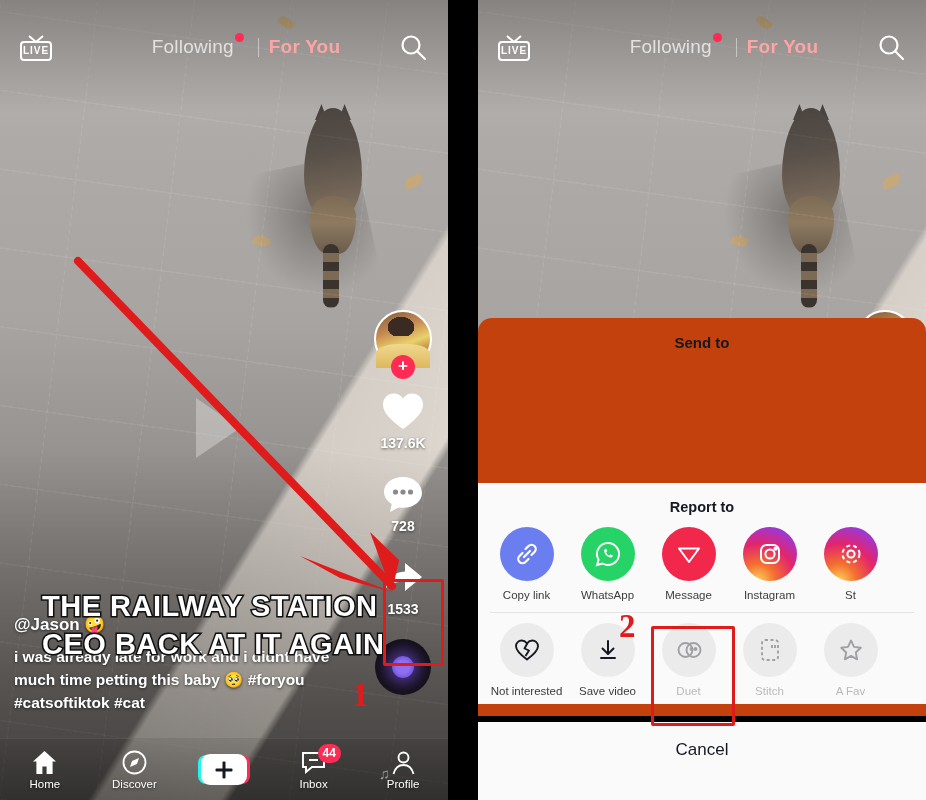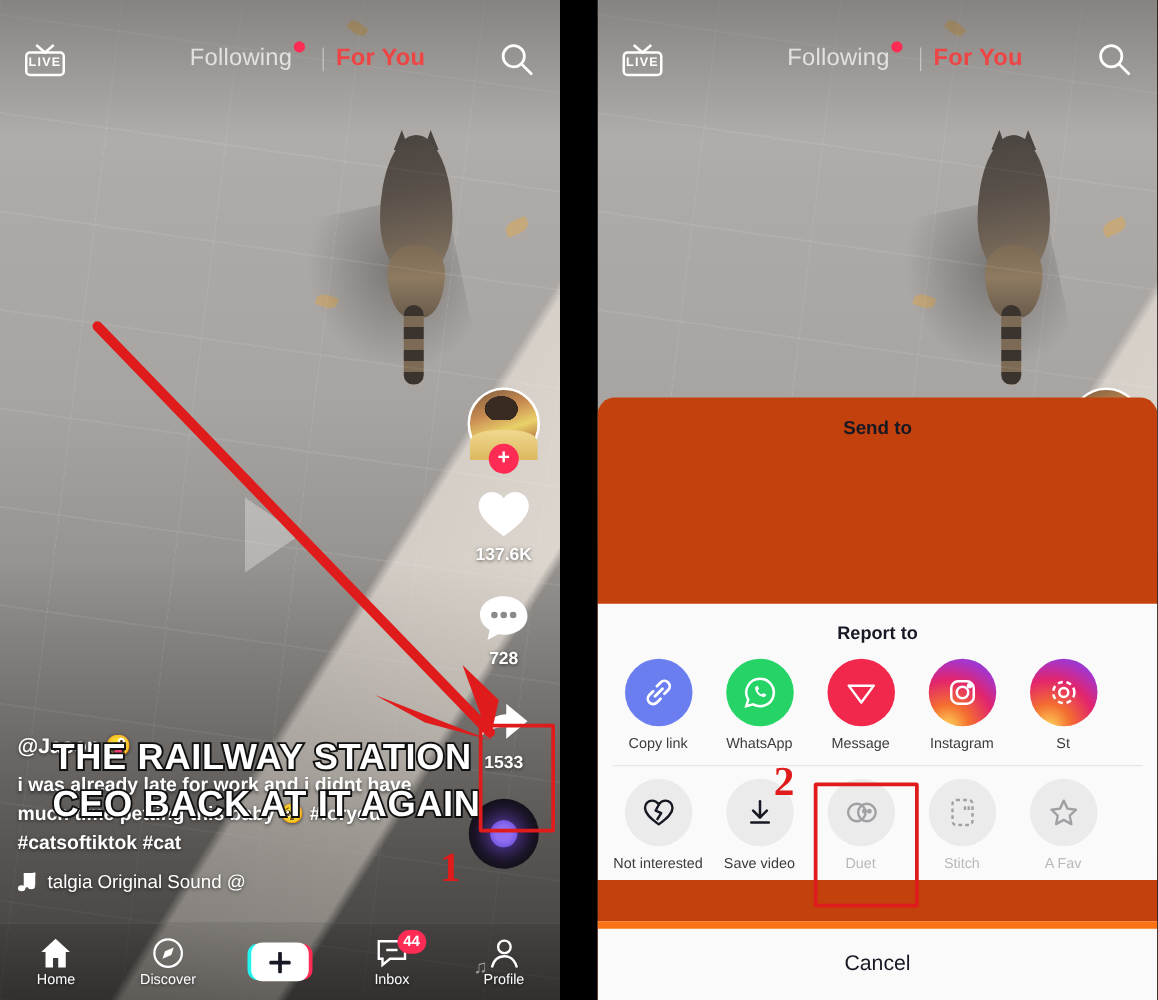--- a/index.html
+++ b/index.html
@@ -88,21 +88,21 @@
   }
   .tab-following {
     position: relative; color: rgba(255,255,255,0.72);
     font-size: 19px; letter-spacing: .2px; padding-right: 14px; margin-left: 44px;
   }
   .tab-dot {
     position: absolute; right: 4px; top: -3px;
     width: 9px; height: 9px; border-radius: 50%; background: #fe2c55;
   }
   .tab-sep { width:1px; height:19px; background: rgba(255,255,255,0.45); margin: 0 10px; }
-  .tab-foryou { color:#ef4444; font-size: 19px; font-weight: bold; letter-spacing: .2px; }
+  .tab-foryou { color:#fca5a5; font-size: 19px; font-weight: bold; letter-spacing: .2px; }
   .search-icon { position: absolute; right: 20px; top: 32px; width: 30px; height: 30px; color: #fff; }
 
   
   .rail { position: absolute; right: 12px; top: 310px; width: 66px; text-align: center; }
   .rail .item { margin-bottom: 22px; position: relative; }
   .avatar-wrap { position: relative; width: 58px; height: 58px; margin: 0 auto 22px; }
   .avatar {
     width: 58px; height: 58px; border-radius: 50%;
     border: 2px solid #fff; overflow: hidden;
     background: linear-gradient(160deg,#7b5c3e 0%, #c98b52 34%, #e9d26a 58%, #b7763f 80%, #56402c 100%);
@@ -197,22 +197,22 @@
   .cell .bubble {
     width: 54px; height: 54px; border-radius: 50%; margin: 0 auto 7px;
     display:flex; align-items:center; justify-content:center; color:#fff;
   }
   .cell .lbl { font-size: 11.5px; color:#3c3c3c; line-height: 14px; }
   .cell.dim .lbl { color: #b9b9b9; }
   .cell.dim .bubble svg { opacity: .35; }
   .hairline { height:1px; background:#e5e5e5; margin: 4px 12px 10px; }
   .row2 .bubble { background: #ebebeb; color:#161823; }
   .sheet-cancel {
-    margin-top: auto; border-top: 6px solid #f97316;
-    text-align:center; font-size: 17px; color:#161823; padding: 18px 0 19px; background:#fafafa;
+    margin-top: auto; border-top: 6px solid #000000;
+    text-align:center; font-size: 17px; color:#161823; padding: 18px 0 40px; background:#fafafa;
   }
 
   
   .b-copy { background: #6b7ef0; }
   .b-wa   { background: #25d366; }
   .b-msg  { background: #f2274c; }
   .b-ig   { background: radial-gradient(circle at 28% 100%, #fdd25a 0%, #f46f30 26%, #e2246d 56%, #a635c9 80%, #6a4ae0 100%); }
   .b-ig2  { background: radial-gradient(circle at 28% 100%, #fdd25a 0%, #f46f30 26%, #e2246d 56%, #a635c9 80%, #6a4ae0 100%); }
 
   
@@ -304,31 +304,20 @@
       <div class="disc"></div>
     </div>
 
     <div class="caption">
       <div class="cap-user">@Jason 🤪</div>
       <div class="cap-text">
         <span>i was already late for work and i didnt have</span><br>
         <span>much time petting this baby 🥺 </span><span class="cap-tag">#foryou</span><br>
         <span class="cap-tag">#catsoftiktok #cat</span>
       </div>
-      <div class="cap-music">
-        <svg class="music-note" viewBox="0 0 16 17" fill="#fff">
-          <path d="M6 13.2V3.3l8-1.6v9.3"></path>
-          <rect x="5" y="2.6" width="1.6" height="10.6"></rect>
-            <rect x="12.6" y="1" width="1.6" height="10"></rect>
-          <rect x="5" y="1.4" width="9.2" height="2"></rect>
-          <ellipse cx="3.3" cy="13.6" rx="3" ry="2.4"></ellipse>
-            <ellipse cx="11" cy="11.9" rx="3" ry="2.4"></ellipse>
-        </svg>
-        <span>talgia Original Sound      @</span>
-      </div>
     </div>
     <div class="note-fly">♫</div>
 
     <div class="sticker l1">THE RAILWAY STATION</div>
     <div class="sticker l2">CEO BACK AT IT AGAIN</div>
 
     <div class="bottomnav">
       <div class="nav-item">
         <svg class="nav-icon" viewBox="0 0 27 27" fill="#fff">
           <path d="M13.5 2 25 12.5h-3.4V25h-6v-7.6h-4.2V25h-6V12.5H2z"></path>

